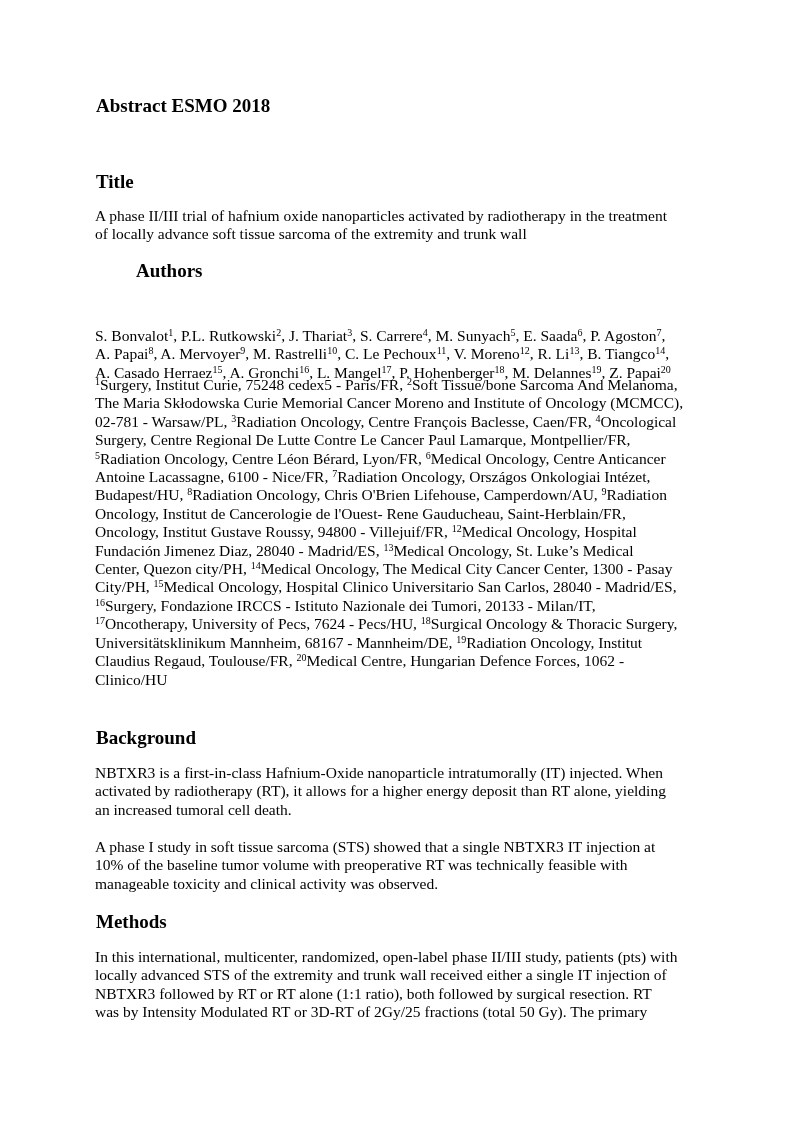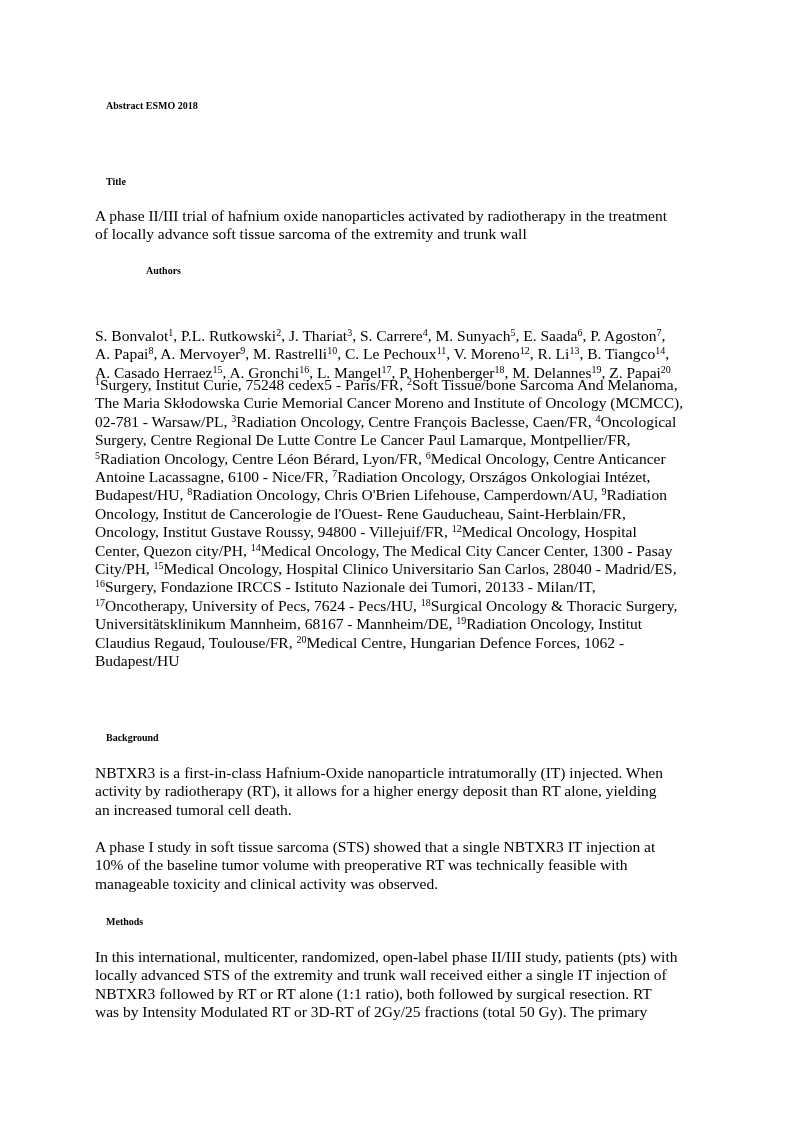--- a/index.html
+++ b/index.html
@@ -16,23 +16,23 @@
       color: #000000;
     }
     .page {
       position: absolute;
       left: 95px;
       top: 0;
       width: 620px;
     }
     .heading {
       position: absolute;
-      left: 11px;
+      left: 1px;
       font-weight: bold;
-      font-size: 10px;
+      font-size: 19px;
       line-height: 18px;
       white-space: nowrap;
     }
     .para {
       position: absolute;
       left: 0;
       width: 625px;
       font-size: 15.5px;
       line-height: 18.4px;
     }
@@ -71,34 +71,35 @@
   <div class="para" id="affiliations-block" style="top:376px;">
       <span class="line"><sup>1</sup>Surgery, Institut Curie, 75248 cedex5 - Paris/FR, <sup>2</sup>Soft Tissue/bone Sarcoma And Melanoma,</span>
       <span class="line">The Maria Skłodowska Curie Memorial Cancer Moreno and Institute of Oncology (MCMCC),</span>
       <span class="line">02-781 - Warsaw/PL, <sup>3</sup>Radiation Oncology, Centre François Baclesse, Caen/FR, <sup>4</sup>Oncological</span>
       <span class="line">Surgery, Centre Regional De Lutte Contre Le Cancer Paul Lamarque, Montpellier/FR,</span>
       <span class="line"><sup>5</sup>Radiation Oncology, Centre Léon Bérard, Lyon/FR, <sup>6</sup>Medical Oncology, Centre Anticancer</span>
       <span class="line">Antoine Lacassagne, 6100 - Nice/FR, <sup>7</sup>Radiation Oncology, Országos Onkologiai Intézet,</span>
       <span class="line">Budapest/HU, <sup>8</sup>Radiation Oncology, Chris O'Brien Lifehouse, Camperdown/AU, <sup>9</sup>Radiation</span>
       <span class="line">Oncology, Institut de Cancerologie de l'Ouest- Rene Gauducheau, Saint-Herblain/FR,</span>
       <span class="line">Oncology, Institut Gustave Roussy, 94800 - Villejuif/FR, <sup>12</sup>Medical Oncology, Hospital</span>
+      <span class="line">Fundación Jimenez Diaz, 28040 - Madrid/ES, <sup>13</sup>Medical Oncology, St. Luke’s Medical</span>
       <span class="line">Center, Quezon city/PH, <sup>14</sup>Medical Oncology, The Medical City Cancer Center, 1300 - Pasay</span>
       <span class="line">City/PH, <sup>15</sup>Medical Oncology, Hospital Clinico Universitario San Carlos, 28040 - Madrid/ES,</span>
       <span class="line"><sup>16</sup>Surgery, Fondazione IRCCS - Istituto Nazionale dei Tumori, 20133 - Milan/IT,</span>
       <span class="line"><sup>17</sup>Oncotherapy, University of Pecs, 7624 - Pecs/HU, <sup>18</sup>Surgical Oncology &amp; Thoracic Surgery,</span>
       <span class="line">Universitätsklinikum Mannheim, 68167 - Mannheim/DE, <sup>19</sup>Radiation Oncology, Institut</span>
       <span class="line">Claudius Regaud, Toulouse/FR, <sup>20</sup>Medical Centre, Hungarian Defence Forces, 1062 -</span>
-      <span class="line">Budapest/HU</span>
+      <span class="line">Clinico/HU</span>
     </div>
 
   <div class="heading" style="top:729px;">Background</div>
 
   <div class="para" style="top:764px;">
     <span class="line">NBTXR3 is a first-in-class Hafnium-Oxide nanoparticle intratumorally (IT) injected. When</span>
-    <span class="line">activity by radiotherapy (RT), it allows for a higher energy deposit than RT alone, yielding</span>
+    <span class="line">activated by radiotherapy (RT), it allows for a higher energy deposit than RT alone, yielding</span>
     <span class="line">an increased tumoral cell death.</span>
   </div>
 
   <div class="para" style="top:838px;">
     <span class="line">A phase I study in soft tissue sarcoma (STS) showed that a single NBTXR3 IT injection at</span>
     <span class="line">10% of the baseline tumor volume with preoperative RT was technically feasible with</span>
     <span class="line">manageable toxicity and clinical activity was observed.</span>
   </div>
 
   <div class="heading" style="top:913px;">Methods</div>

